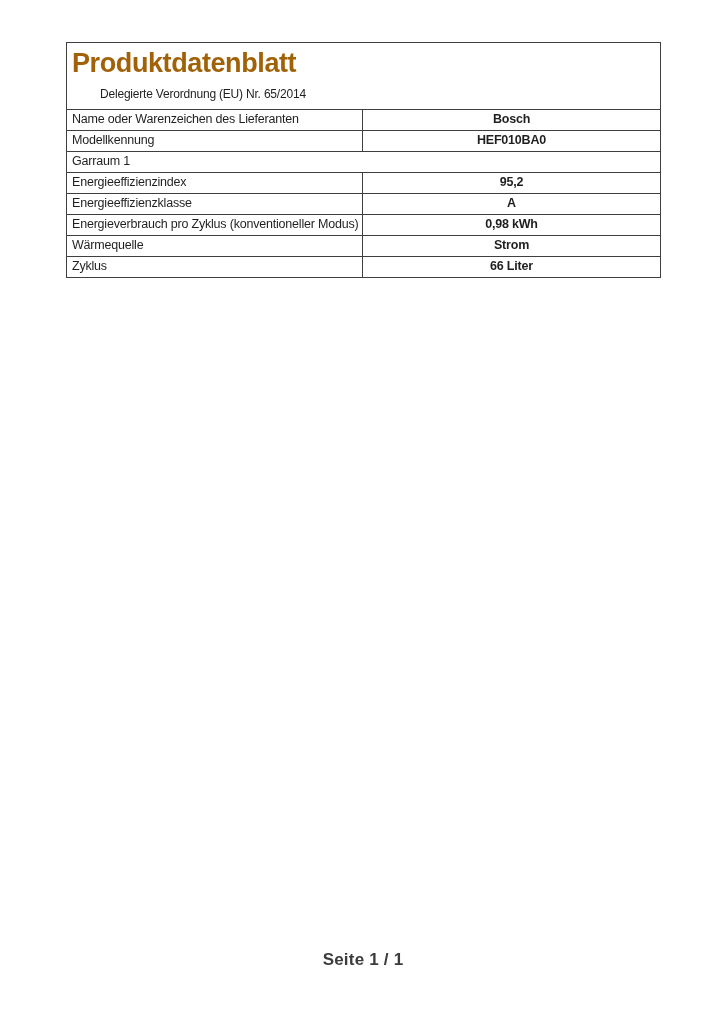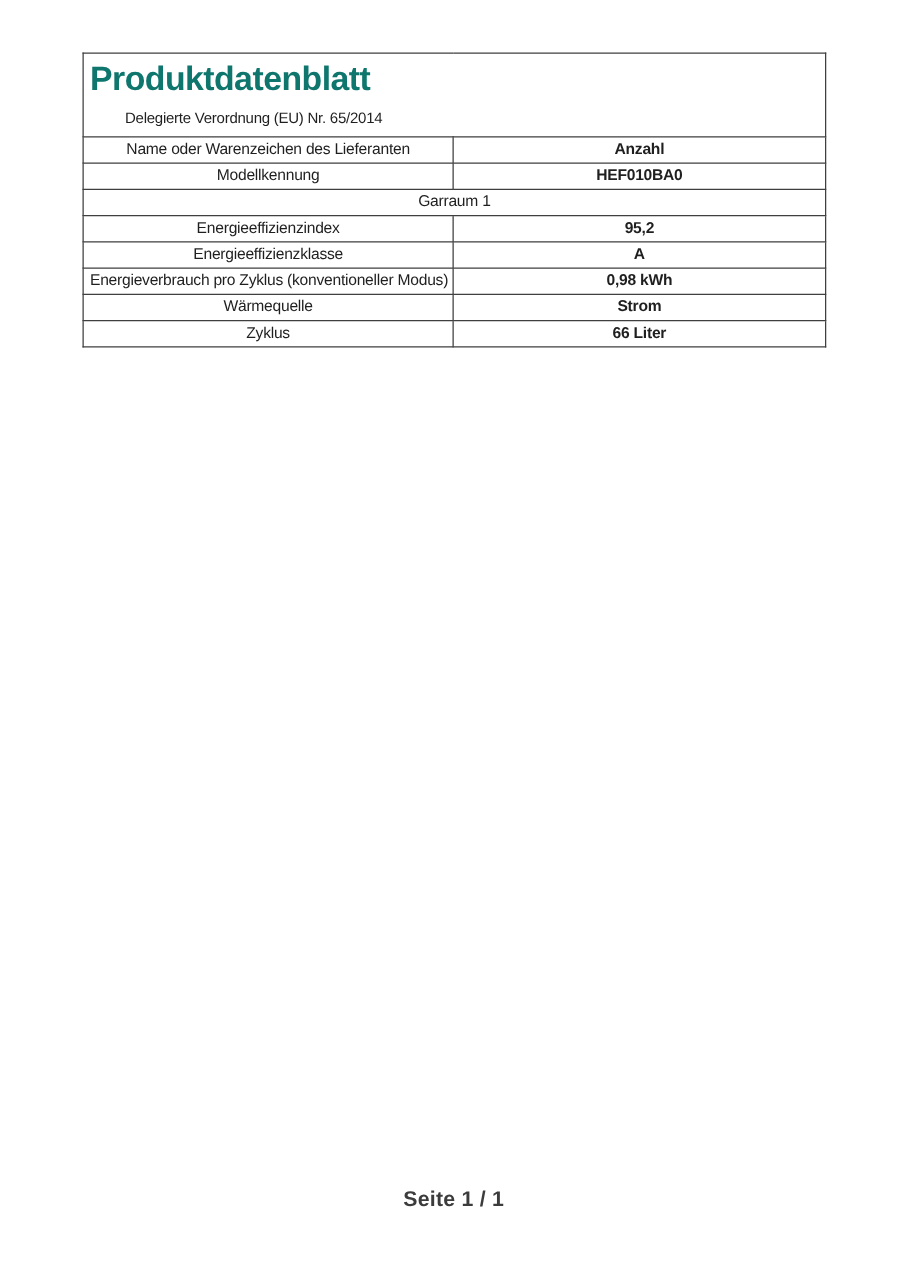--- a/index.html
+++ b/index.html
@@ -48,21 +48,21 @@
     color: #3b0e9b;
     line-height: 1.15;
   }
   .doc-subtitle {
     font-size: 12px;
     letter-spacing: -0.2px;
     margin-top: 8px;
     color: #1f1f1f;
     margin-left: 28px;
   }
-  td.label-cell { text-align: center; }
+  td.label-cell { text-align: left; }
   td.section-cell { font-weight: normal; }
   td.value-cell { text-align: center; font-weight: bold; }
   .footer {
     position: absolute;
     left: 66px; top: 950px; width: 594px;
     text-align: center;
     font-size: 17px;
     letter-spacing: 0.2px;
     color: #3c3c3c;
     font-weight: bold;
@@ -74,27 +74,27 @@
 <div class="page">
   <div class="sheet">
     <table class="datasheet">
       <colgroup>
         <col style="width:296px">
         <col style="width:298px">
       </colgroup>
       <tbody id="table-body">
         <tr class="title-row">
           <td colspan="2" class="title-cell">
-            <h1 class="doc-title" style="color: #0f766e;">Produktdatenblatt</h1>
+            <h1 class="doc-title" style="color: #a16207;">Produktdatenblatt</h1>
             <div class="doc-subtitle">Delegierte Verordnung (EU) Nr. 65/2014</div>
           </td>
         </tr>
       <tr>
             <td class="cell label-cell">Name oder Warenzeichen des Lieferanten</td>
-            <td class="cell value-cell">Anzahl</td>
+            <td class="cell value-cell">Bosch</td>
           </tr>
           <tr>
             <td class="cell label-cell">Modellkennung</td>
             <td class="cell value-cell">HEF010BA0</td>
           </tr>
           <tr>
             <td colspan="2" class="cell label-cell section-cell">Garraum 1</td>
           </tr>
           <tr>
             <td class="cell label-cell">Energieeffizienzindex</td>

